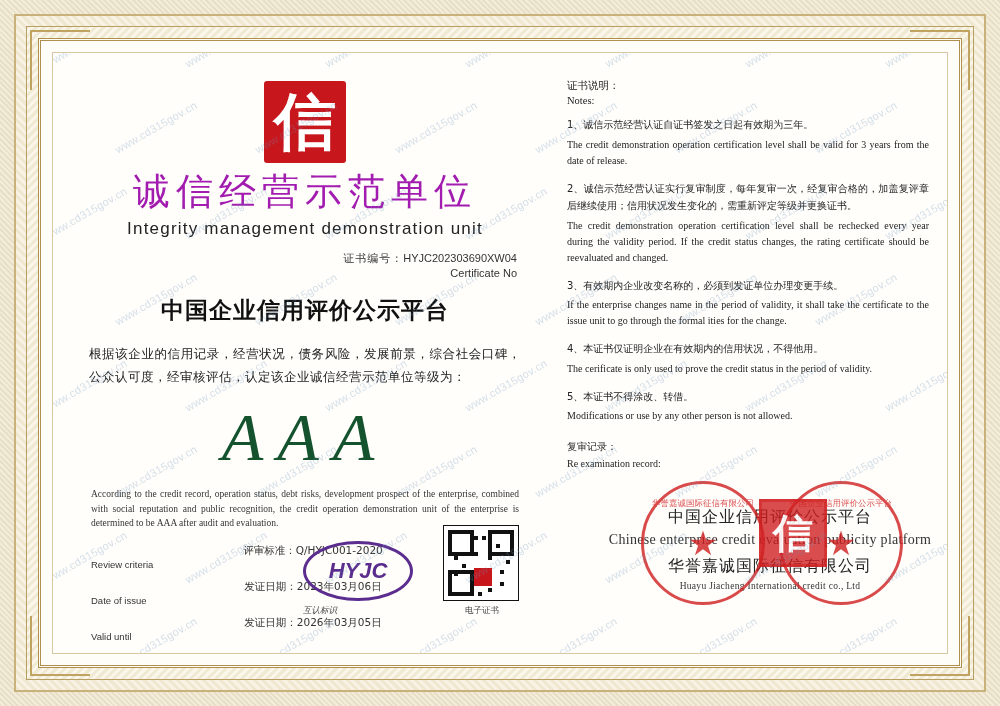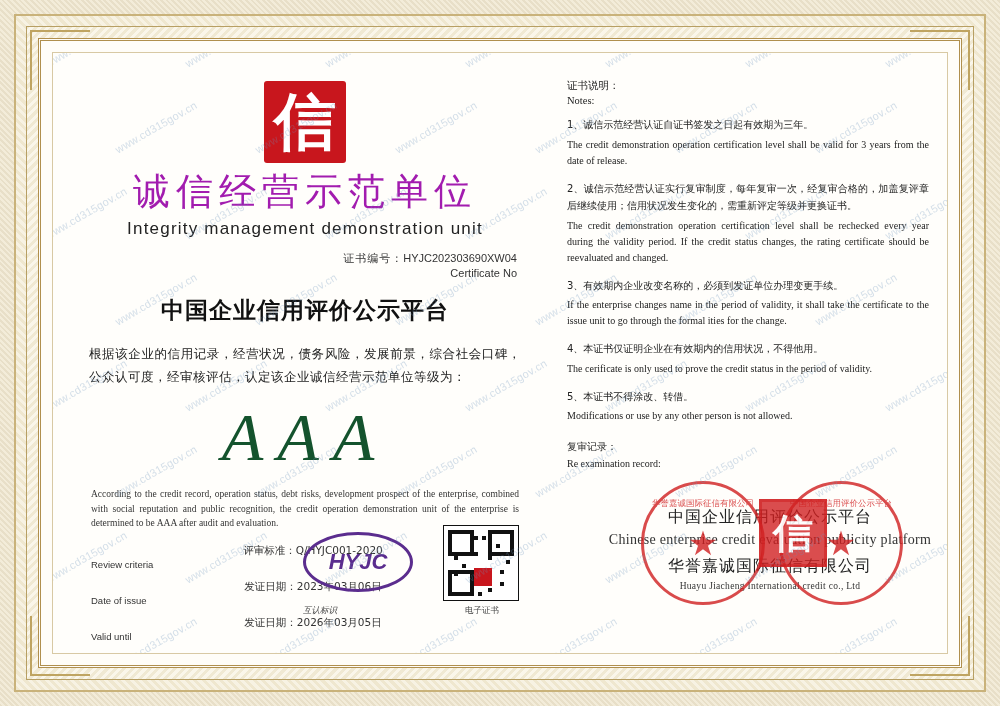--- a/index.html
+++ b/index.html
@@ -105,21 +105,21 @@
 
   
   .logos{position:absolute;left:250px;bottom:36px;display:flex;align-items:flex-end;gap:36px;}
   .hyjc{width:104px;text-align:left;font-style:italic;}
   .hyjc .oval{
     width:104px;height:54px;border:3px solid #5b2d8e;border-radius:50%/50%;
     display:flex;align-items:center;justify-content:center;
     font-family:"Liberation Sans", sans-serif;font-weight:bold;font-size:22px;color:#5b2d8e;
     letter-spacing:0px;
   }
-  .hyjc .cap{font-size:8.5px;color:#444;margin-top:13px;font-family:"DejaVu Sans", sans-serif;}
+  .hyjc .cap{font-size:8.5px;color:#444;margin-top:4px;font-family:"DejaVu Sans", sans-serif;}
   .qr{width:78px;text-align:center;}
   .qrbox{width:74px;height:74px;background:#fff;border:1px solid #111;position:relative;}
   .qrbox .px{position:absolute;background:#111;}
   .qr .cap{font-size:8.5px;color:#444;margin-top:4px;font-family:"DejaVu Sans", sans-serif;}
 
   
   .notes-h{font-size:10.5px;color:#222;font-family:Liberation Sans, sans-serif;margin-bottom:2px;}
   .notes-h2{font-size:10.5px;color:#222;font-family:"Liberation Serif", serif;margin-bottom:10px;}
   .note{margin-bottom:11px;}
   .note .cn{font-size:10px;color:#222;line-height:1.75;font-family:"DejaVu Sans", sans-serif;text-align:justify;}

